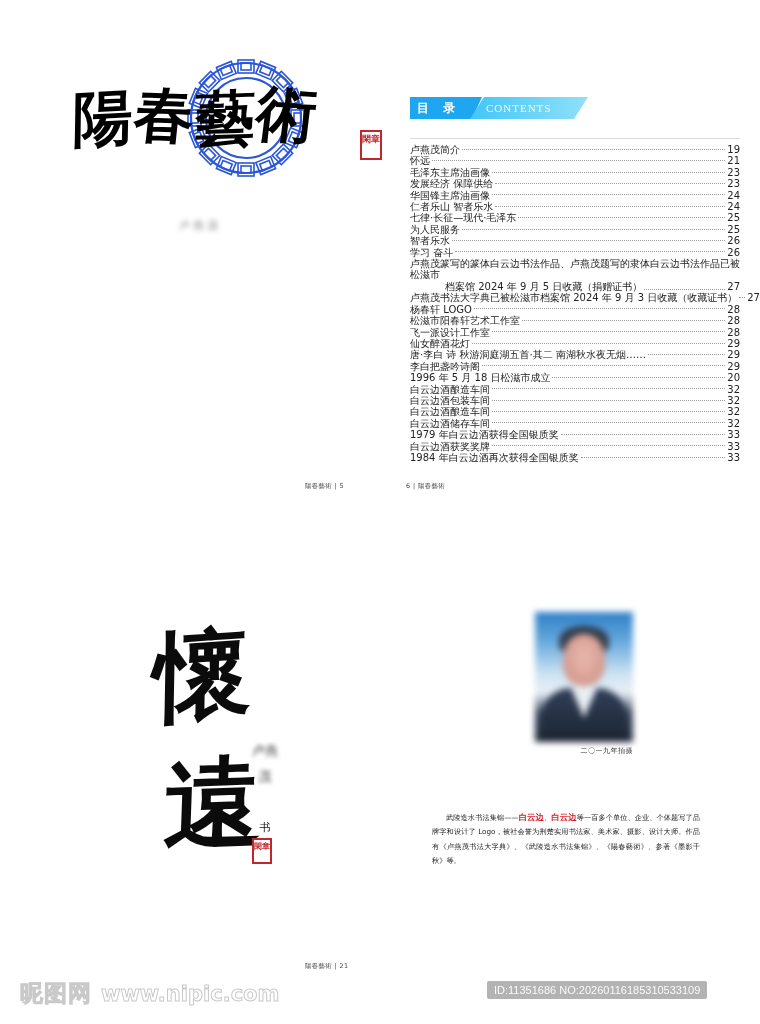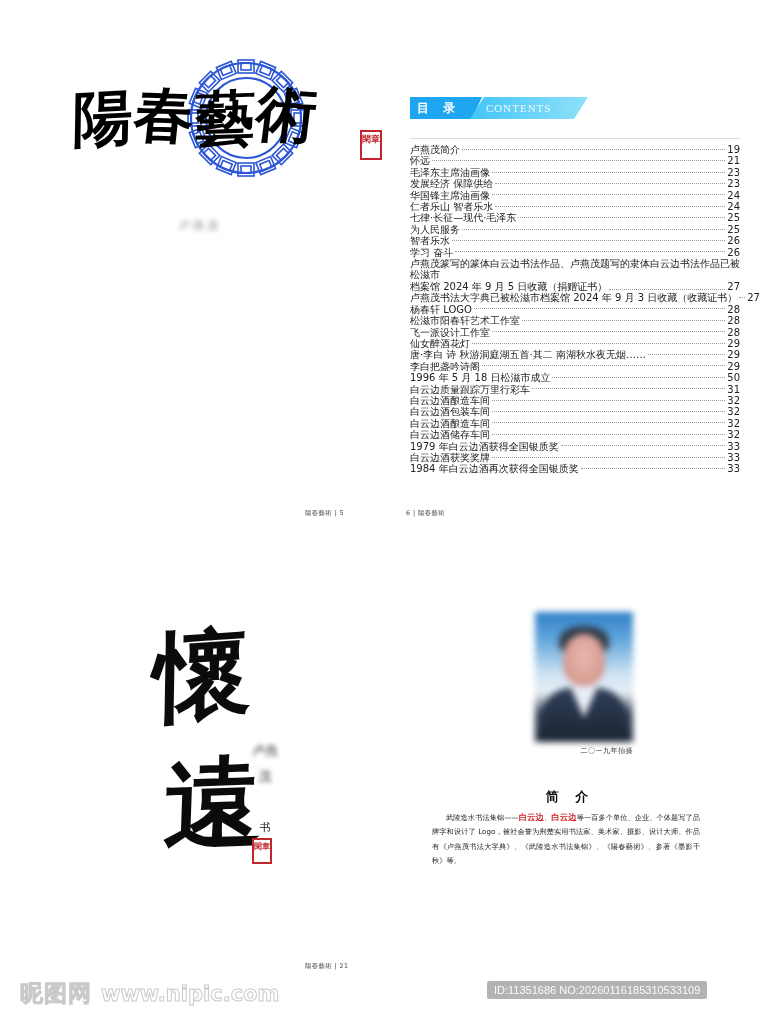--- a/index.html
+++ b/index.html
@@ -77,28 +77,27 @@
     white-space:nowrap;
   }
   .toc-title{flex:0 0 auto;}
   .toc-dots{
     flex:1 1 auto;margin:0 2px 2px 2px;height:1px;
     border-bottom:1px dotted #9a9a9a;min-width:6px;
   }
   .toc-pg{flex:0 0 auto;text-align:right;min-width:10px;}
   .toc-item.wrap{display:block;white-space:normal;}
   .toc-item.wrap .line1{display:block;}
-  .toc-item.wrap .line2{display:flex;align-items:flex-end;}
+  .toc-item.wrap .line2{display:flex;align-items:flex-end;margin-left:35px;}
 
   
   .foot{
     position:absolute;font-size:6.4px;color:#4a4a4a;
     font-family:"DejaVu Sans","Liberation Sans",sans-serif;
     letter-spacing:.4px;
-    margin-top:27px;
   }
   .foot-l{left:305px;top:482px;}
   .foot-r{left:406px;top:482px;}
 
   
   .spread-bot{position:absolute;left:0;top:560px;width:760px;height:420px;background:#fff;}
 
   
   .calli{position:absolute;left:130px;top:60px;width:190px;height:260px;}
   .calli-ch{
@@ -367,26 +366,21 @@
             <span class="toc-pg">29</span>
           </div>
           <div class="toc-item">
             <span class="toc-title">李白把盏吟诗阁</span>
             <span class="toc-dots"></span>
             <span class="toc-pg">29</span>
           </div>
           <div class="toc-item">
             <span class="toc-title">1996 年 5 月 18 日松滋市成立</span>
             <span class="toc-dots"></span>
-            <span class="toc-pg">50</span>
-          </div>
-          <div class="toc-item">
-            <span class="toc-title">白云边质量跟踪万里行彩车</span>
-            <span class="toc-dots"></span>
-            <span class="toc-pg">31</span>
+            <span class="toc-pg">20</span>
           </div>
           <div class="toc-item">
             <span class="toc-title">白云边酒酿造车间</span>
             <span class="toc-dots"></span>
             <span class="toc-pg">32</span>
           </div>
           <div class="toc-item">
             <span class="toc-title">白云边酒包装车间</span>
             <span class="toc-dots"></span>
             <span class="toc-pg">32</span>
@@ -435,21 +429,20 @@
 
     <div class="bio-page">
       <div class="portrait">
         <div class="hair"></div>
         <div class="face"></div>
         <div class="body"></div>
         <div class="shirt"></div>
       </div>
       <div class="portrait-cap">二〇一九年拍摄</div>
 
-      <div class="bio-title">简 介</div>
 
       <div class="bio-body">
         <p>
           <span class="bio-indent"></span><span>武陵造水书法集锦——</span><span class="brand-red">白云边</span><span>、</span><span class="brand-red">白云边</span><span>等一百多个单位、企业、个体题</span><span>写了品牌字和设计了 Logo，被社会誉为荆楚实用书法家、美术家、摄影、设计大师。</span><span>作品有《卢燕茂书法大字典》、《武陵造水书法集锦》、《陽春藝術》、参著《墨</span><span>影千秋》等。</span>
         </p>
       </div>
     </div>
   </div>
 
   <div class="foot-b">陽春藝術 | 21</div>

